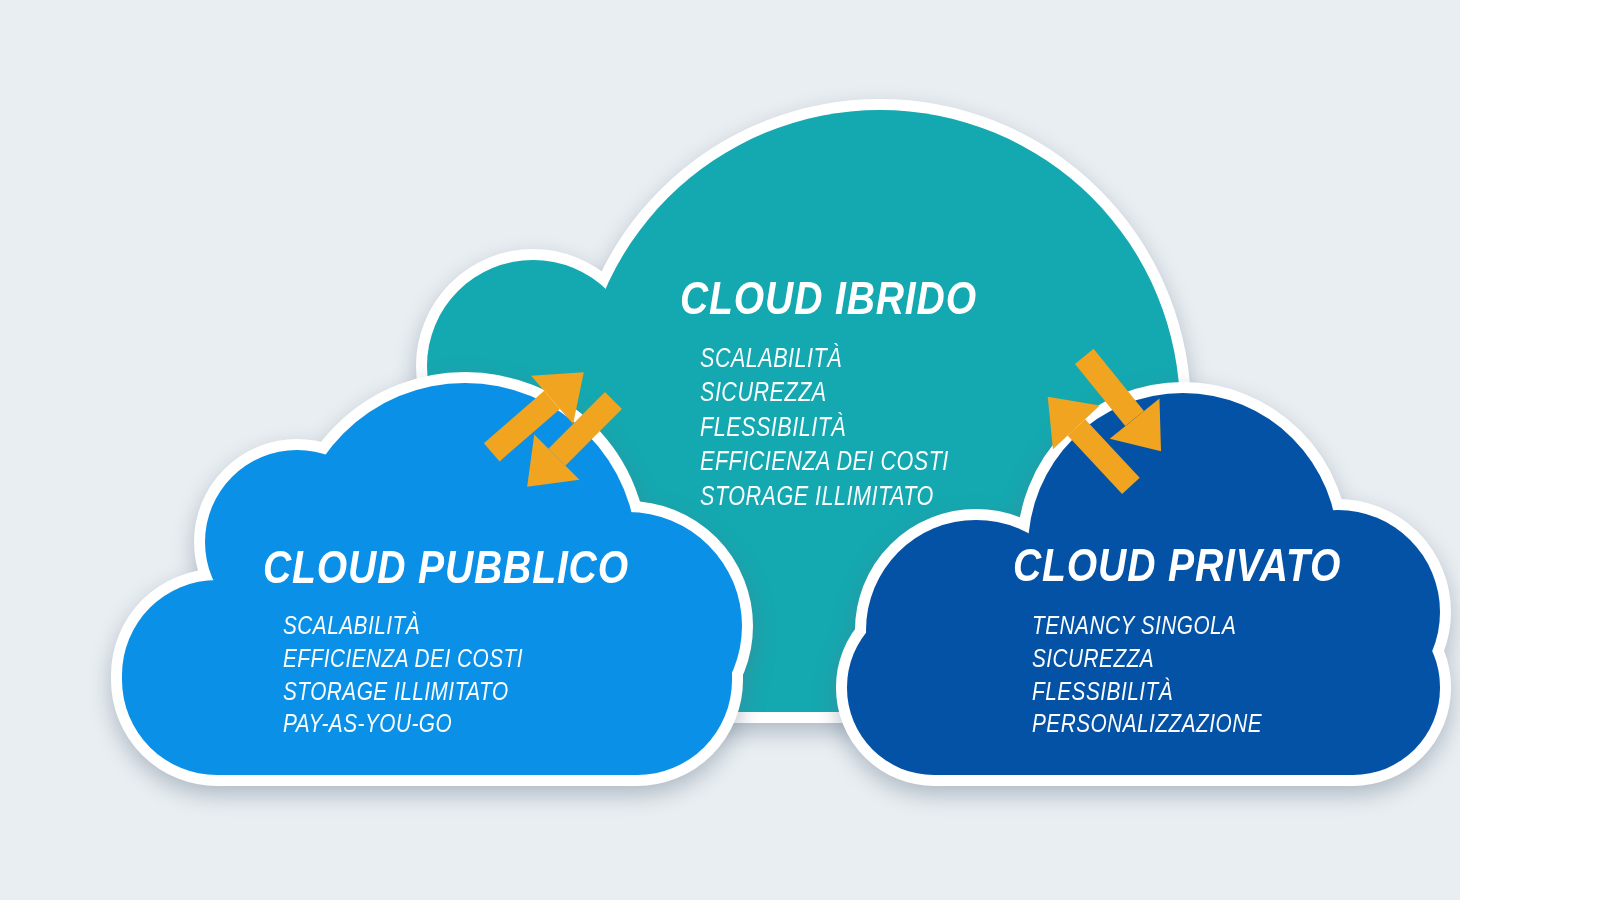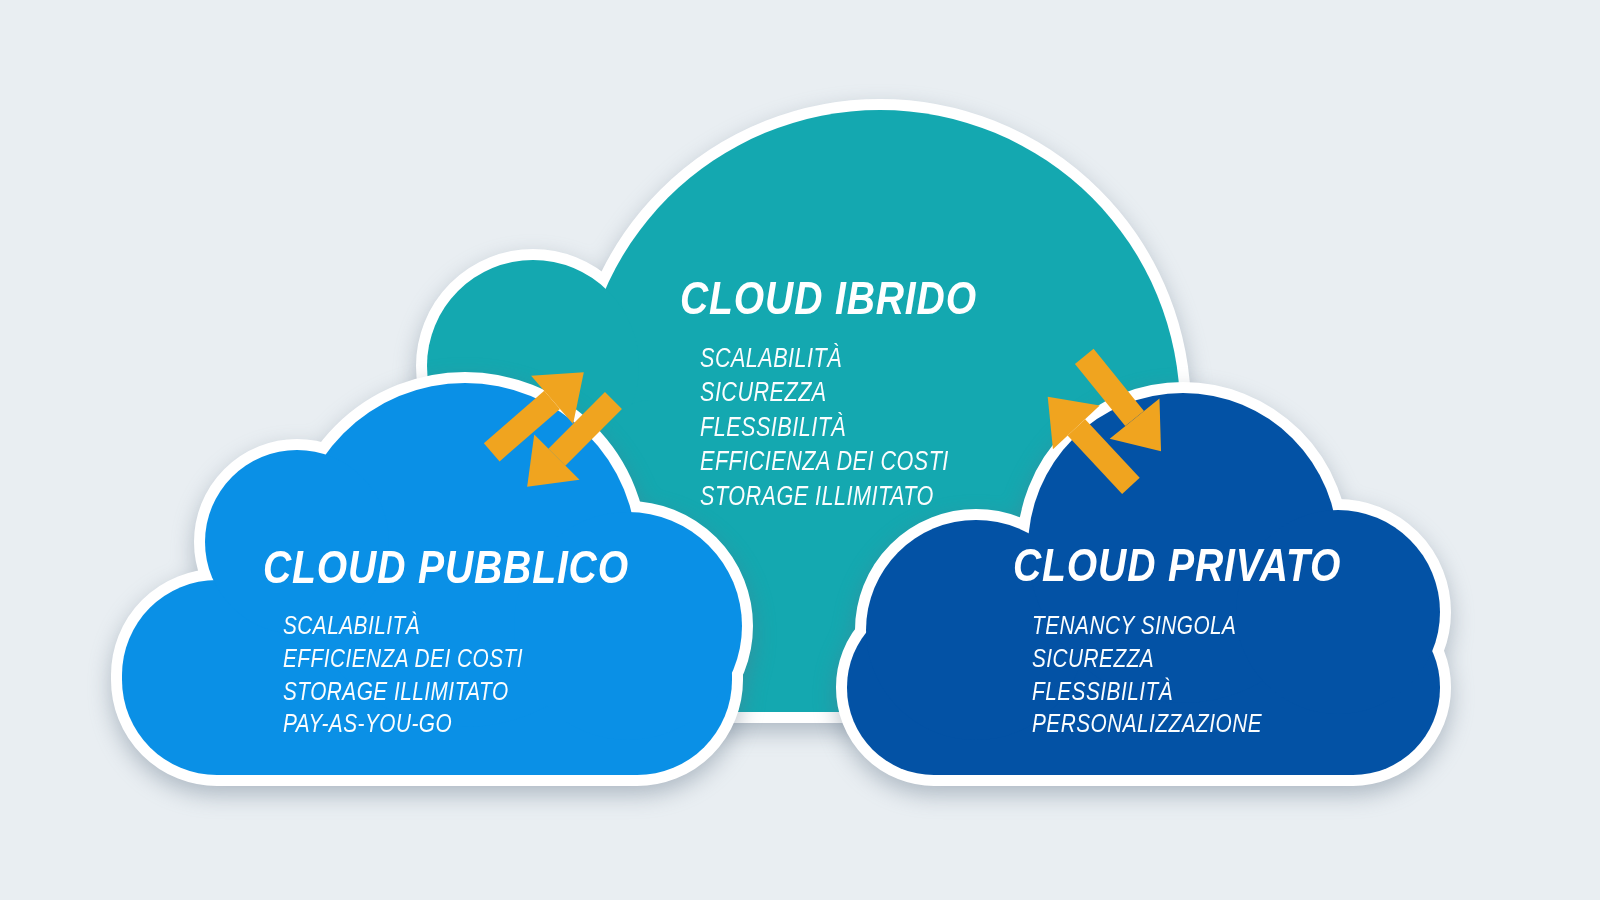--- a/index.html
+++ b/index.html
@@ -1,17 +1,17 @@
 <!DOCTYPE html>
 <html><head>
 <meta charset="utf-8">
 <style>
   html,body{margin:0;padding:0;}
   .stage{
-    position:relative;width:1600px;height:900px;overflow:hidden;
+    position:relative;width:1460px;height:900px;overflow:hidden;
     background:#E9EEF2;
     font-family:"Liberation Sans", sans-serif;
   }
   .stage svg{position:absolute;left:0;top:0;}
   .cloud-shadow{filter:drop-shadow(0px 9px 11px rgba(96,114,134,0.42));}
   .outline circle,.outline rect{fill:#ffffff;stroke:#ffffff;stroke-width:22;stroke-linejoin:round;}
   .txt{position:absolute;white-space:nowrap;color:#ffffff;transform-origin:left top;}
   .cloud-title{
     font-size:46px;font-weight:bold;font-style:italic;letter-spacing:1px;
     transform:scaleX(0.85);line-height:1;

